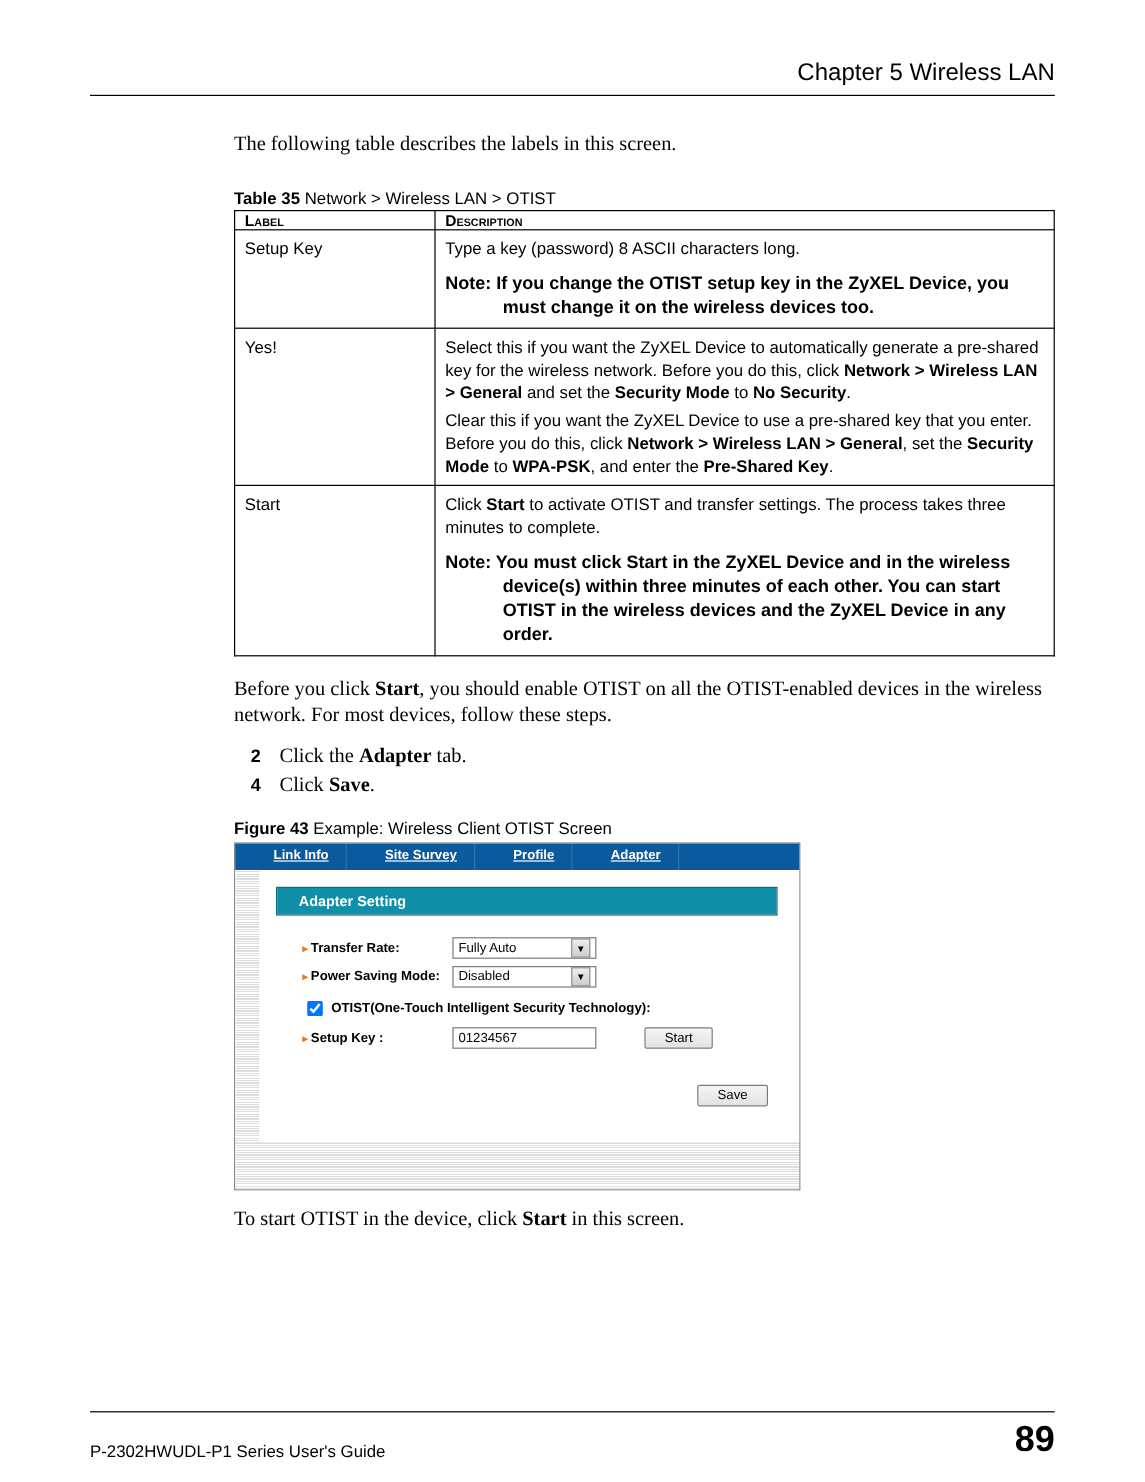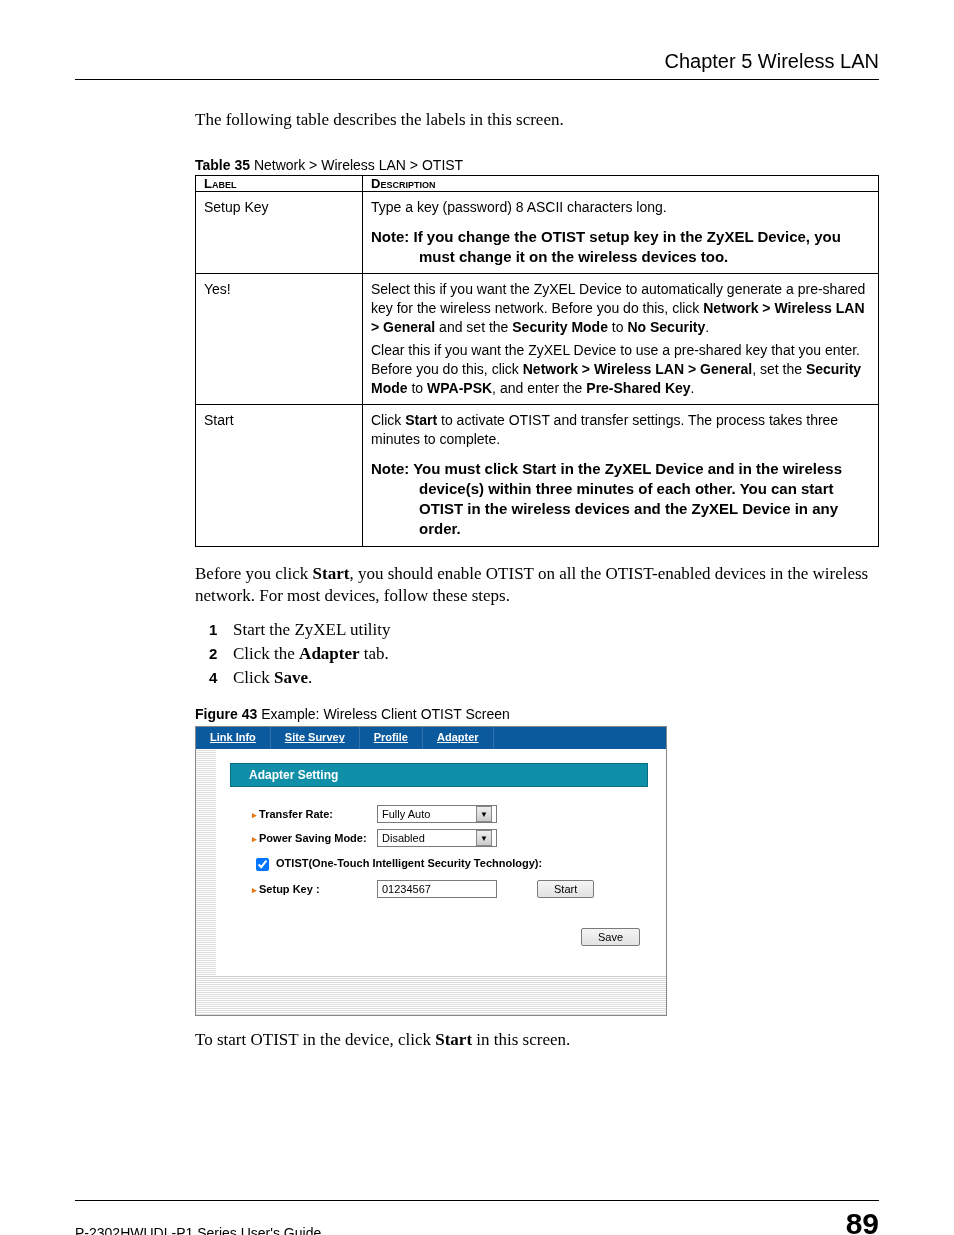--- a/index.html
+++ b/index.html
@@ -112,21 +112,21 @@
     font-family: "MS Sans Serif", Tahoma, Arial, sans-serif;
     font-size: 11px;
     color: #000;
   }
   .fig-tabs {
     display: flex;
     background: linear-gradient(#0b5a9e, #0b5a9e);
     height: 22px;
   }
   .fig-tab {
-    padding: 4px 14px 0 14px;
+    padding: 4px 14px 0 32px;
     color: #fff;
     font-weight: bold;
     font-size: 11px;
     text-decoration: underline;
     border-right: 1px solid rgba(255,255,255,0.15);
   }
   .fig-body {
     padding: 14px 18px 30px 34px;
     background: #fff;
     position: relative;
@@ -285,21 +285,20 @@
           </td>
         </tr>
       </tbody>
     </table>
 
     <div class="after-table">
       <span>Before you click </span><b>Start</b><span>, you should enable OTIST on all the OTIST-enabled devices in the wireless network. For most devices, follow these steps.</span>
     </div>
 
     <ol class="steps">
-      <li><span class="num">1</span><span>Start the ZyXEL utility</span></li>
       <li><span class="num">2</span><span>Click the </span><b>Adapter</b><span> tab.</span></li>
       <li><span class="num">4</span><span>Click </span><b>Save</b><span>.</span></li>
     </ol>
 
     <div class="figure-caption">
       <b>Figure 43</b><span>   Example: Wireless Client OTIST Screen</span>
     </div>
 
     <div class="figure-panel">
       <div class="fig-tabs">

